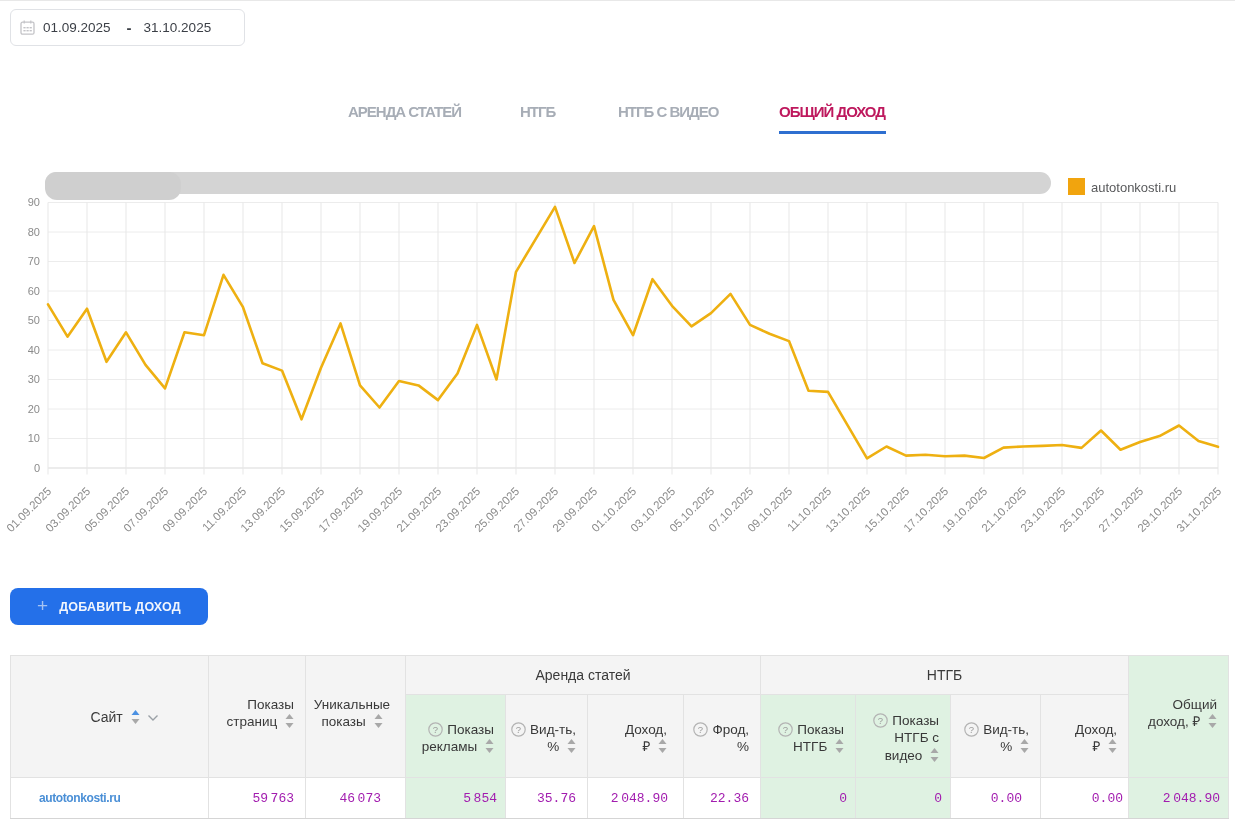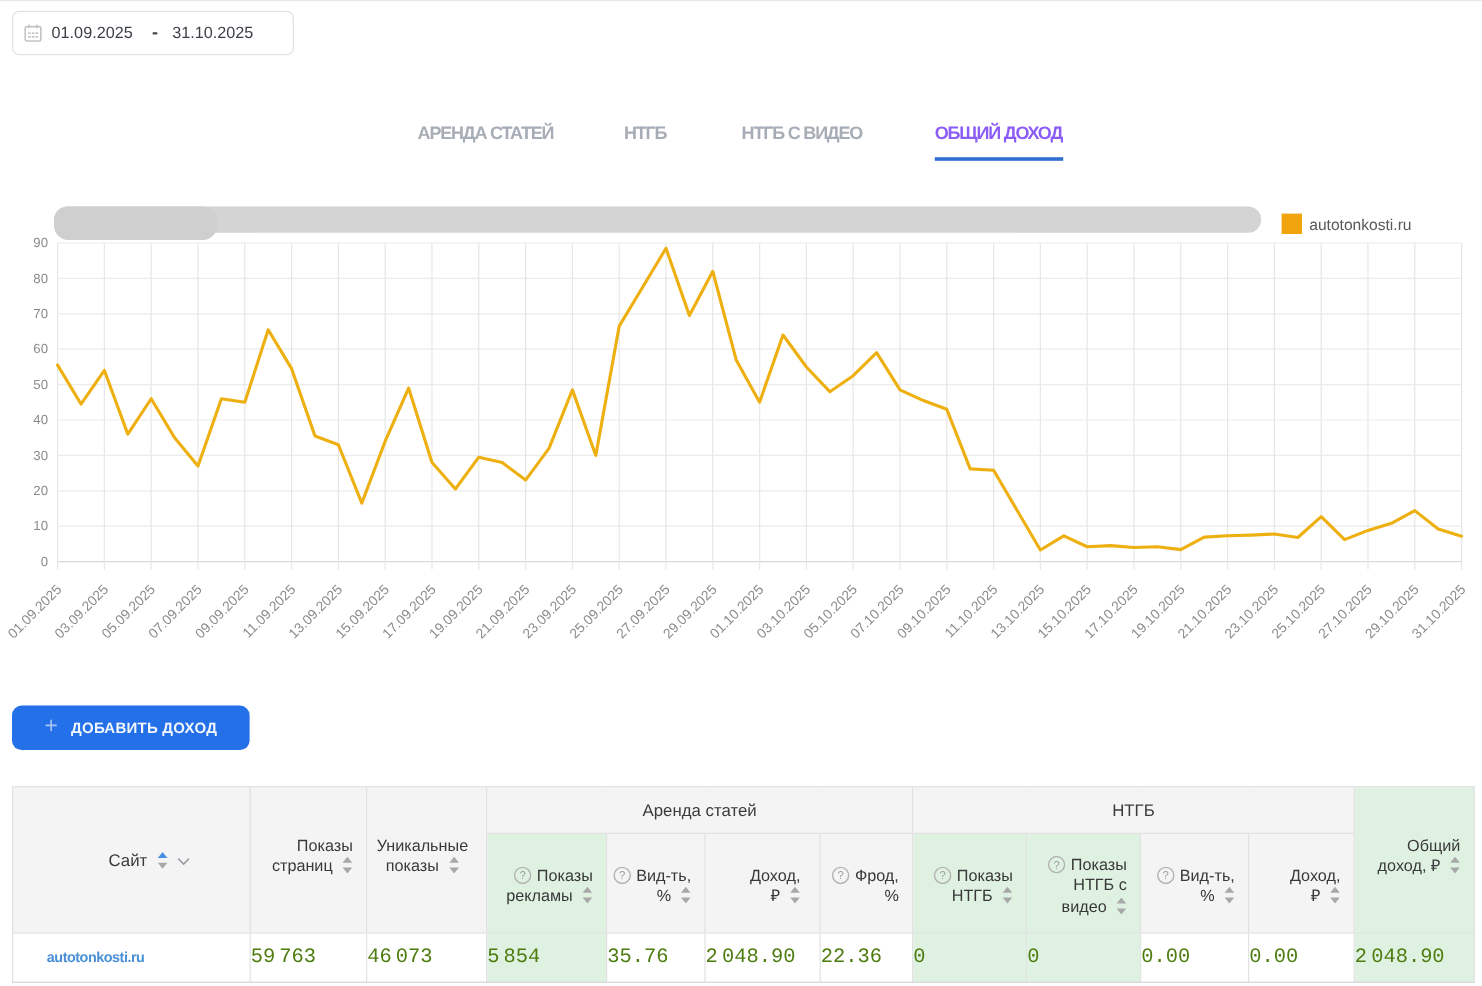--- a/index.html
+++ b/index.html
@@ -1,30 +1,30 @@
 <!DOCTYPE html>
 <html><head><meta charset="utf-8"><style>
 *{margin:0;padding:0;box-sizing:border-box}
 body{width:1235px;height:822px;font-family:"Liberation Sans",sans-serif;background:#fff;overflow:hidden;position:relative}
 .topline{position:absolute;left:0;top:0;width:1235px;height:1px;background:#e8e8e8}
 .datebox{position:absolute;left:10px;top:9px;width:235px;height:37px;border:1px solid #e0e2e6;border-radius:6px;display:flex;align-items:center}
 .datebox .dt{font-size:13.5px;color:#3b3f46}
 .tab{position:absolute;top:103px;font-size:15px;font-weight:bold;letter-spacing:-1px;color:#a7adb6;white-space:nowrap}
-.tab.act{color:#8b5cf6}
+.tab.act{color:#be185d}
 .underline{position:absolute;left:779px;top:131px;width:107px;height:2.5px;background:#2e6fd0}
 .btn{position:absolute;left:10px;top:588px;width:198px;height:37px;background:#2470e9;border-radius:8px;display:flex;align-items:center;justify-content:center}
 .btn .pl{color:#a5c3f3;font-size:19px;font-weight:400;margin-right:11px;margin-top:-2px}
 .btn .tx{color:#f2f6fd;font-size:12.5px;font-weight:bold;letter-spacing:.2px}
 table{position:absolute;left:10px;top:655px;width:1218px;border-collapse:collapse;table-layout:fixed}
 td,th{border:1px solid #e2e2e2;font-weight:normal}
 tr.h1 th{height:39px;background:#f4f4f4;font-size:14px;color:#3a3a3a;text-align:center}
 tr.h2 th{height:83px;background:#f4f4f4;font-size:13.5px;color:#383838;text-align:right;padding-right:11px;padding-top:4px;vertical-align:middle;line-height:17.5px}
 th.gr{background:#dff2e2 !important}
 th.site{text-align:center;padding-left:30px;font-size:15px;vertical-align:middle;background:#f4f4f4;color:#3a3a3a}
-tr.dr td{height:41px;background:#fff;font-family:"Liberation Mono",monospace;font-size:17px;color:#4d7c0f;text-align:left;padding-right:11px;border-bottom:1px solid #d5d5d5}
+tr.dr td{height:41px;background:#fff;font-family:"Liberation Mono",monospace;font-size:13px;color:#a21caf;text-align:right;padding-right:11px;border-bottom:1px solid #d5d5d5}
 tr.dr td.gr{background:#dff2e2}
 tr.dr td.site{font-family:"Liberation Sans",sans-serif;font-size:12px;font-weight:bold;color:#4a8fd6;text-align:left;padding-left:28px;letter-spacing:-0.4px}
 .srt{vertical-align:-2px;margin-left:4px}
 .q{vertical-align:-3px;margin-right:4px}
 </style></head><body>
 <div class="topline"></div>
 <div class="datebox">
 <svg width="15" height="15" viewBox="0 0 15 15" style="margin:0 8px 0 9px">
       <rect x="1" y="2.2" width="13" height="12" rx="1.5" fill="none" stroke="#c3c3c7" stroke-width="1.3"></rect>
       <line x1="4.2" y1="0.5" x2="4.2" y2="3.5" stroke="#c3c3c7" stroke-width="1.2"></line>
@@ -223,21 +223,21 @@
             <path d="M4.5 14 L8.5 9 L0.5 9 Z" fill="#a8a8a8"></path>
           </svg></th>
 <th>Доход,<br>₽ <svg class="srt" width="9" height="14" viewBox="0 0 9 14">
             <path d="M4.5 0 L8.5 5 L0.5 5 Z" fill="#a8a8a8"></path>
             <path d="M4.5 14 L8.5 9 L0.5 9 Z" fill="#a8a8a8"></path>
           </svg></th>
 </tr>
 <tr class="dr">
 <td class="site">autotonkosti.ru</td>
 <td>59 763</td>
-<td style="padding-right:7px">46 073</td>
+<td style="padding-right:24px">46 073</td>
 <td class="gr" style="padding-right:8px">5 854</td>
 <td>35.76</td>
 <td style="padding-right:15px">2 048.90</td>
 <td>22.36</td>
 <td class="gr" style="padding-right:8px">0</td>
 <td class="gr" style="padding-right:8px">0</td>
 <td style="padding-right:18px">0.00</td>
 <td style="padding-right:5px">0.00</td>
 <td class="gr" style="padding-right:8px">2 048.90</td>
 </tr>

